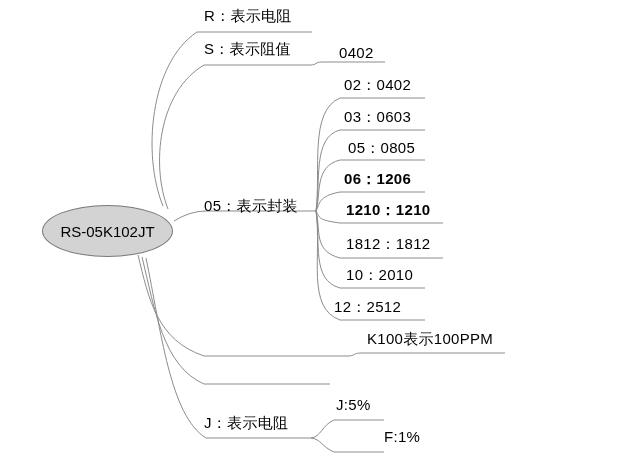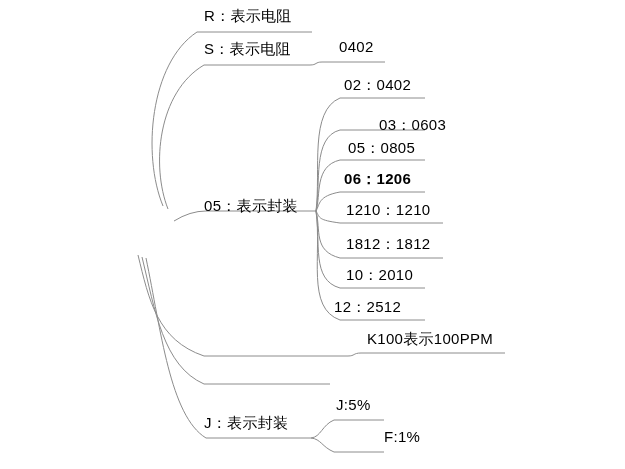--- a/index.html
+++ b/index.html
@@ -61,36 +61,39 @@
     <path d="M 138,255 C 149,300 157,340 204,356 L 348,356"></path>
     <path d="M 348,356 C 355,356 353,353 361,353 L 505,353"></path>
 
     <path d="M 142,257 C 155,310 163,366 204,384 L 330,384"></path>
 
     <path d="M 146,258 C 161,330 170,416 206,438 L 311,438"></path>
     <path d="M 311,438 C 321,437 322,425 334,420 L 384,420"></path>
     <path d="M 311,438 C 321,439 322,447 334,452 L 384,452"></path>
   </svg>
 
+  <div class="root-node">
+    <span>RS-05K102JT</span>
+  </div>
 
   <div class="lbl" style="left:204px; top:7px;">R：表示电阻</div>
 
-  <div class="lbl" style="left:204px; top:40px;">S：表示电阻</div>
-  <div class="lbl" style="left:339px; top:38px;">0402</div>
+  <div class="lbl" style="left:204px; top:40px;">S：表示阻值</div>
+  <div class="lbl" style="left:339px; top:44px;">0402</div>
 
   <div class="lbl" style="left:204px; top:197px;">05：表示封装</div>
   <div class="lbl" style="left:344px; top:76px;">02：0402</div>
-  <div class="lbl" style="left:344px; top:116px;margin-left:35px;">03：0603</div>
+  <div class="lbl" style="left:344px; top:108px;">03：0603</div>
   <div class="lbl" style="left:348px; top:139px;">05：0805</div>
   <div class="lbl" style="left:344px; top:170px;font-weight:bold;">06：1206</div>
-  <div class="lbl" style="left:346px; top:201px;">1210：1210</div>
+  <div class="lbl" style="left:346px; top:201px;font-weight:bold;">1210：1210</div>
   <div class="lbl" style="left:346px; top:235px;">1812：1812</div>
   <div class="lbl" style="left:346px; top:266px;">10：2010</div>
   <div class="lbl" style="left:334px; top:298px;">12：2512</div>
 
   <div class="lbl" style="left:367px; top:330px;">K100表示100PPM</div>
 
 
-  <div class="lbl" style="left:204px; top:414px;">J：表示封装</div>
+  <div class="lbl" style="left:204px; top:414px;">J：表示电阻</div>
   <div class="lbl" style="left:336px; top:396px;">J:5%</div>
   <div class="lbl" style="left:336px; top:428px;margin-left:48px;">F:1%</div>
 
 </div>
 
 </body></html>

